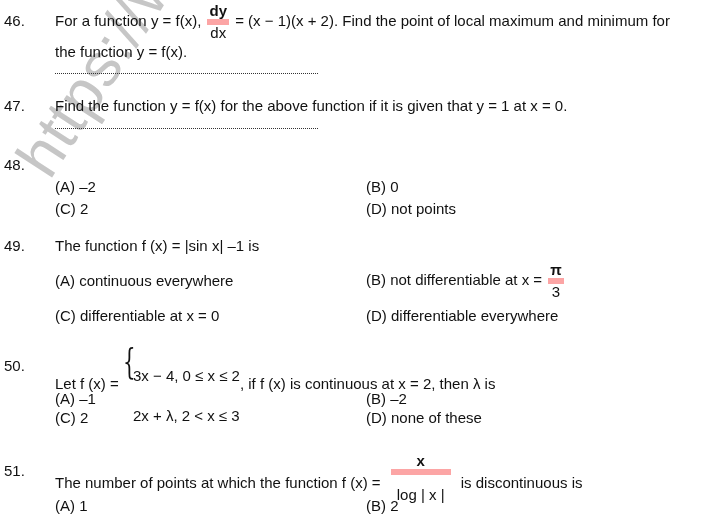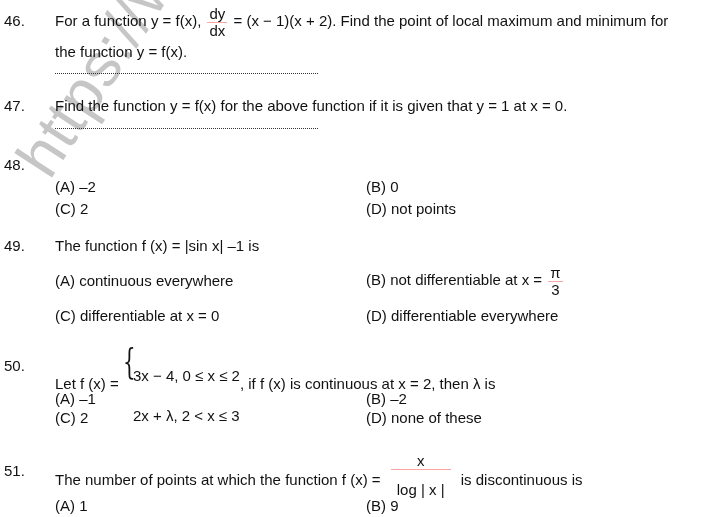--- a/index.html
+++ b/index.html
@@ -30,22 +30,23 @@
   }
   .frac {
     display: inline-block;
     vertical-align: middle;
     text-align: center;
     line-height: 16px;
     margin: 0 2px;
   }
   .frac .num {
     display: block;
-    border-bottom: 1px solid #fca5a5;
+    border-bottom: 6px solid #fca5a5;
     padding: 0 2px;
+    font-weight: bold;
   }
   .frac .den {
     display: block;
     padding: 0 2px;
     text-align: center;
   }
   .piece {
     display: inline-block;
     vertical-align: middle;
     position: relative;
@@ -139,15 +140,15 @@
   <div class="abs qnum" style="top:462px">51.</div>
   <div class="abs qtext" style="top:453px; line-height:36px;">
     <span>The number of points at which the function f (x) =</span>
     <span class="frac" style="margin:0 6px;">
       <span class="num" style="padding:0 6px;">x</span>
       <span class="den" style="padding:12px 6px;">log | x |</span>
     </span>
     <span>is discontinuous is</span>
   </div>
   <div class="abs optL" style="top:497px">(A) 1</div>
-  <div class="abs optR" style="top:497px">(B) 9</div>
+  <div class="abs optR" style="top:497px">(B) 2</div>
 
 </div>
 
 </body></html>

